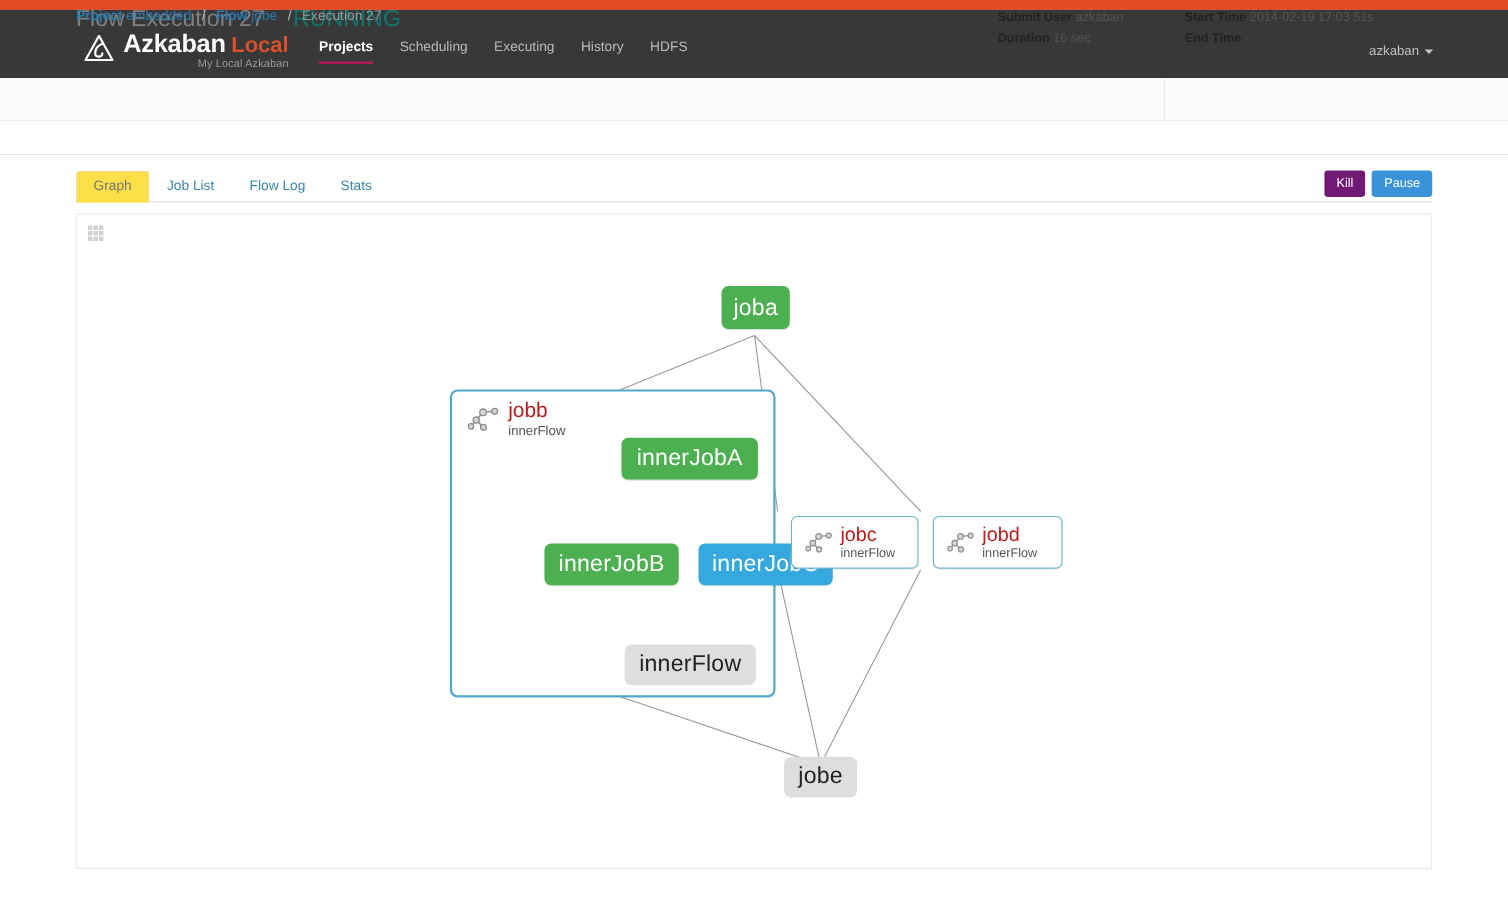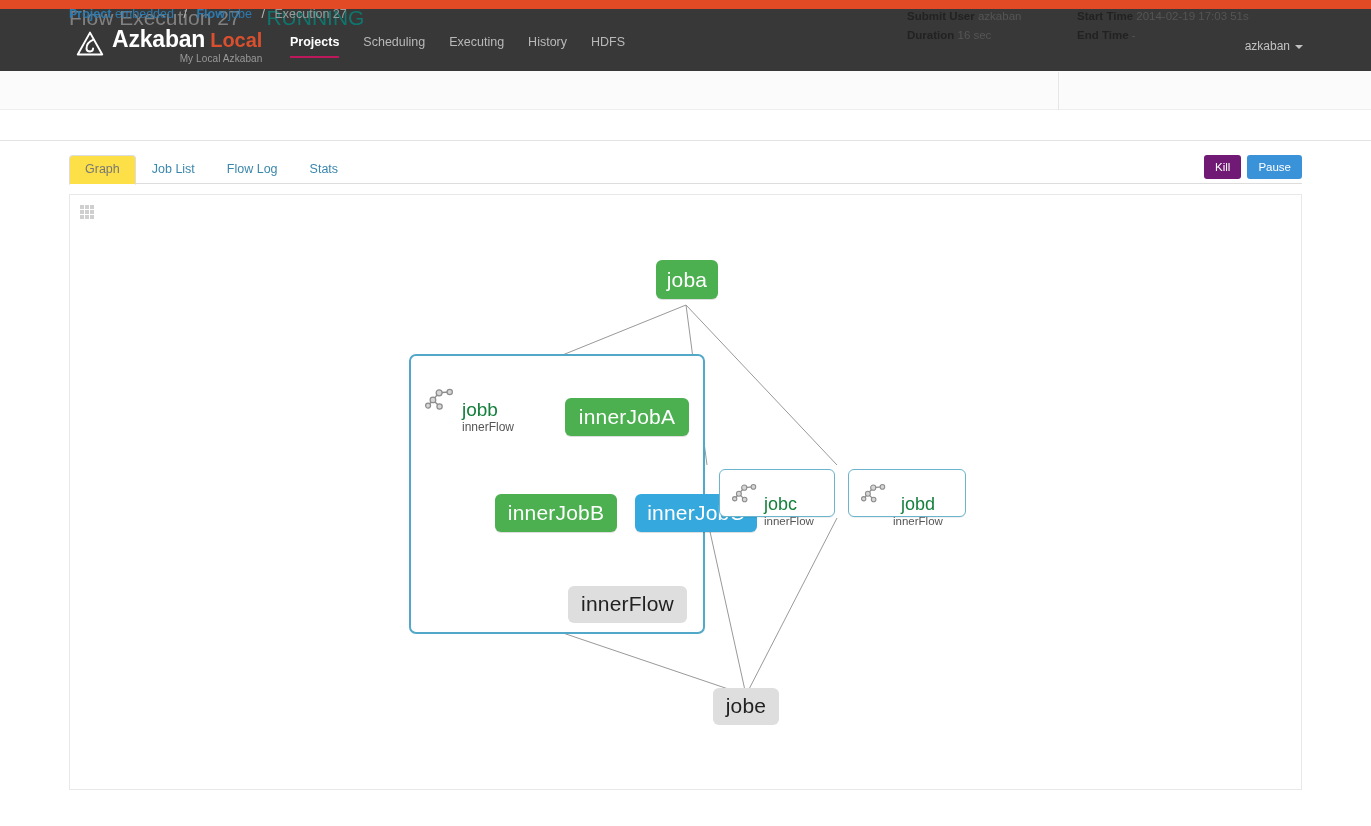--- a/index.html
+++ b/index.html
@@ -133,21 +133,21 @@
   .node.gray  { background: #dedede; color: #222222; box-shadow: 0 1px 0 rgba(0,0,0,0.13); }
 
   
   .flow-box {
     position: absolute; border: 2px solid #52a8c9; border-radius: 7px;
     background: #ffffff; cursor: pointer;
   }
   .flow-header { position: absolute; left: 14px; top: 8px; display: flex; align-items: center; }
   .flow-icon { width: 30px; height: 26px; margin-right: 7px; }
   .flow-titles { line-height: 1.05; }
-  .flow-name { font-size: 19px; color: #15803d; margin-top: 36px; }
+  .flow-name { font-size: 19px; color: #b91c1c; }
   .flow-sub { font-size: 12px; color: #555555; margin-top: 1px; }
 
   
   .flow-node {
     position: absolute; border: 1px solid #6ab4cd; border-radius: 6px;
     background: #ffffff; display: flex; align-items: center; padding: 0 12px;
     cursor: pointer; box-shadow: 0 1px 0 rgba(0,0,0,0.06);
   }
   .flow-node .flow-icon { width: 26px; height: 24px; margin-right: 6px; }
   .flow-node .flow-name { font-size: 18px; }
@@ -345,21 +345,21 @@
             <circle cx="3.5" cy="21.5" r="2.8"></circle>
             <circle cx="16.5" cy="22.5" r="3"></circle>
           </g>
         </svg>
         <div class="flow-titles">
           <div class="flow-name">jobc</div>
           <div class="flow-sub">innerFlow</div>
         </div>
       </div>
 
-      <div class="flow-node" style="left:778px; top:274px; width:118px; height:48px;text-align:center;">
+      <div class="flow-node" style="left:778px; top:274px; width:118px; height:48px;">
         <svg class="flow-icon" viewBox="0 0 34 28">
           <g stroke="#8d8d8d" stroke-width="1.6" fill="none">
             <line x1="16" y1="7" x2="27" y2="6"></line>
             <line x1="16" y1="7" x2="9" y2="15"></line>
             <line x1="9" y1="15" x2="4" y2="21"></line>
             <line x1="9" y1="15" x2="16" y2="22"></line>
           </g>
           <g fill="#d6d6d6" stroke="#8d8d8d" stroke-width="1.4">
             <circle cx="16" cy="7" r="3.4"></circle>
             <circle cx="28" cy="6" r="3"></circle>

